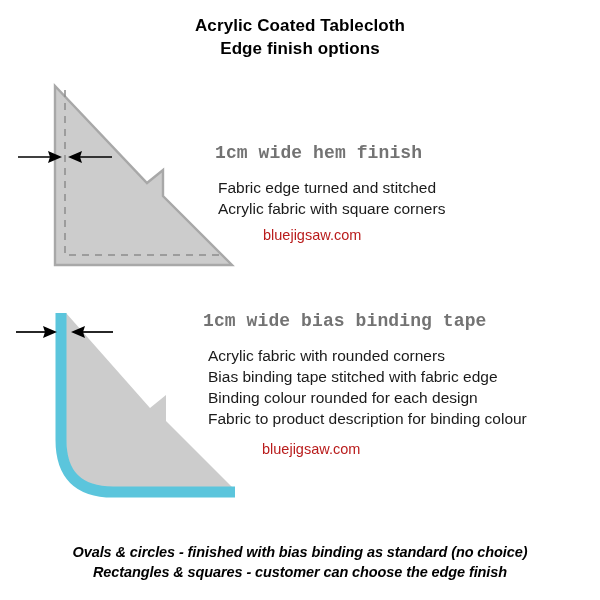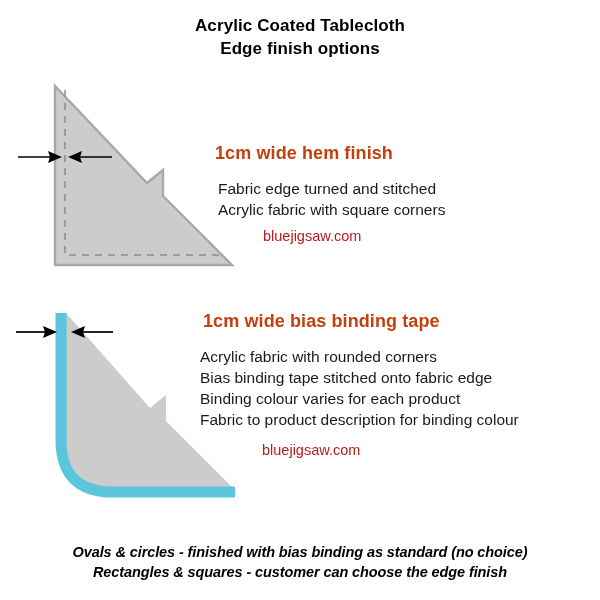--- a/index.html
+++ b/index.html
@@ -42,37 +42,38 @@
   
   .section-text {
     position: absolute;
   }
   #section-hem-text  { left: 205px; top: 143px; width: 395px; }
   #section-bias-text { left: 200px; top: 311px; width: 400px; }
 
   .section-heading {
     font-size: 18px;
     font-weight: bold;
-    color: #c2410c;
+    color: #737373;
     margin: 0 0 14px 3px;
     letter-spacing: 0.1px;
+    font-family: Liberation Mono, monospace;
   }
   #section-hem-text .section-heading { margin-left: 10px; }
 
   .section-lines {
     margin: 0;
   }
   .body-line {
     font-size: 15.5px;
     color: #1a1a1a;
     line-height: 21px;
     white-space: nowrap;
   }
   #section-hem-text .body-line { margin-left: 13px; }
-  #section-bias-text .body-line { margin-left: 0; }
+  #section-bias-text .body-line { margin-left: 8px; }
 
   .watermark {
     font-size: 14.5px;
     color: #b91c1c;
     line-height: 20px;
     margin-top: 6px;
     padding-left: 58px;
   }
   #section-bias-text .watermark { padding-left: 62px; margin-top: 10px; }
 
@@ -153,22 +154,22 @@
     <g>
       <line x1="113" y1="32" x2="82" y2="32" stroke="#000000" stroke-width="1.7"></line>
       <polygon points="71,32 85,26 83,32 85,38" fill="#000000"></polygon>
     </g>
   </svg>
 
   <div class="section-text" id="section-bias-text">
     <div class="section-heading">1cm wide bias binding tape</div>
     <div class="section-lines">
       <div class="body-line">Acrylic fabric with rounded corners</div>
-      <div class="body-line">Bias binding tape stitched onto fabric edge</div>
-      <div class="body-line">Binding colour varies for each product</div>
+      <div class="body-line">Bias binding tape stitched with fabric edge</div>
+      <div class="body-line">Binding colour rounded for each design</div>
       <div class="body-line">Fabric to product description for binding colour</div>
     </div>
     <div class="watermark">bluejigsaw.com</div>
   </div>
 
   <div class="footer-block">
     <div class="footer-line">Ovals &amp; circles - finished with bias binding as standard (no choice)</div>
     <div class="footer-line">Rectangles &amp; squares - customer can choose the edge finish</div>
   </div>
 

